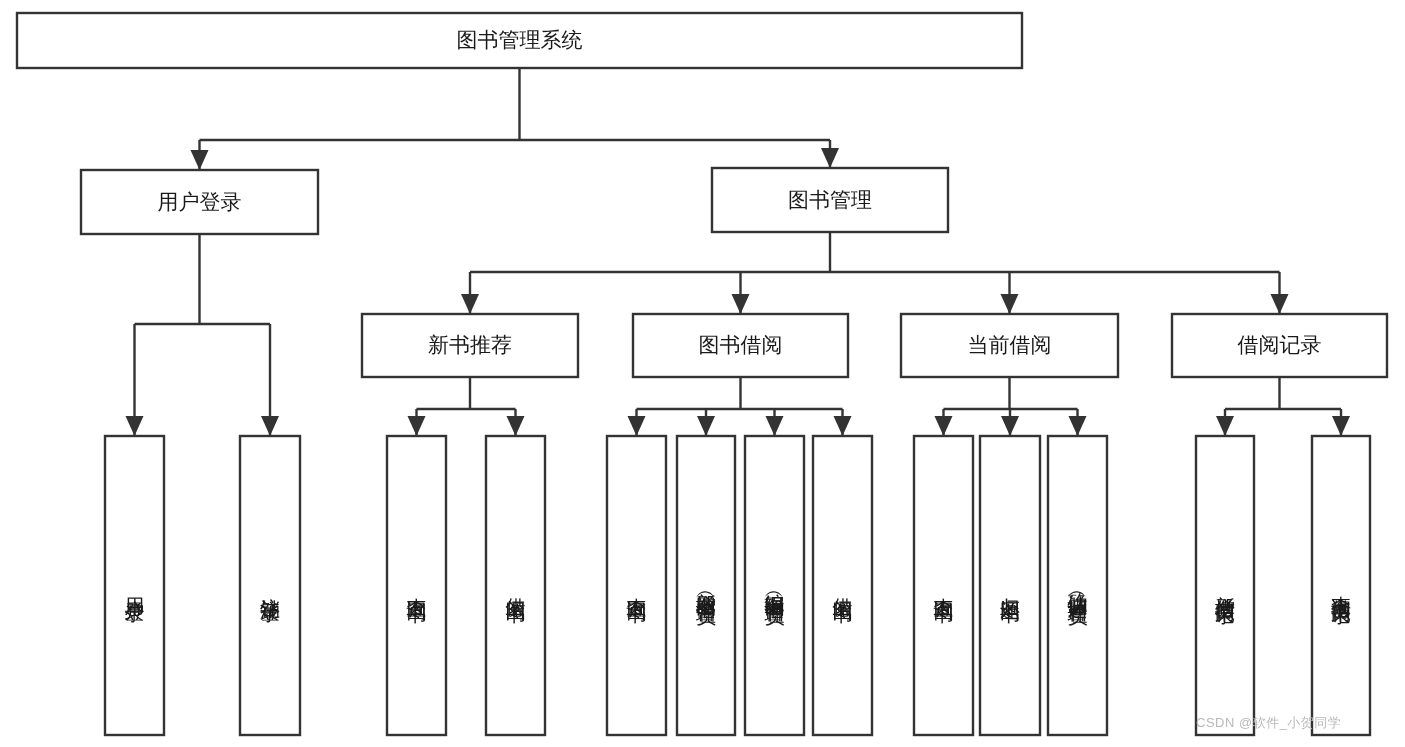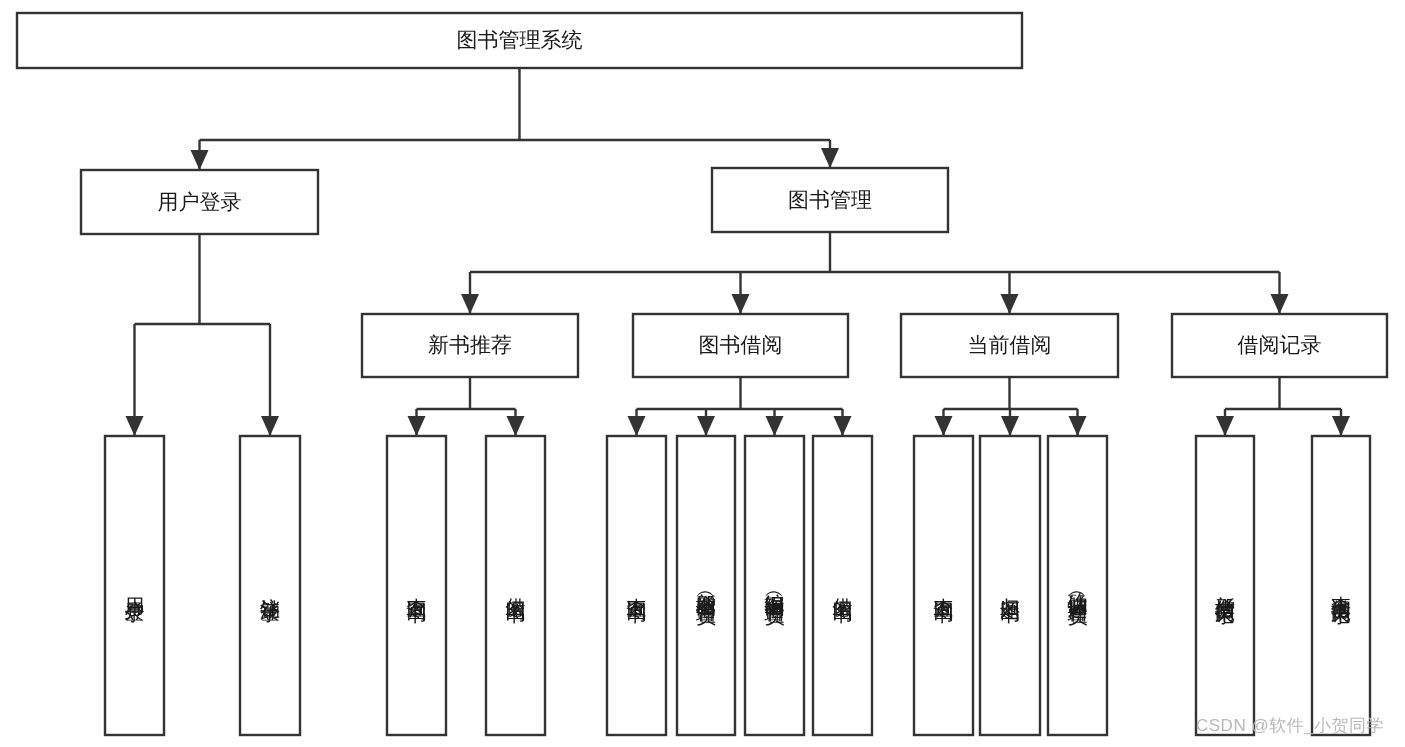--- a/index.html
+++ b/index.html
@@ -54,21 +54,21 @@
     letter-spacing: 2px;
     white-space: nowrap;
     text-align: center;
     pointer-events: none;
   }
   .watermark {
     position: absolute;
     left: 1196px;
     top: 714px;
     font-family: "Liberation Sans", sans-serif;
-    font-size: 17px;
+    font-size: 13px;
     color: #b9b9b9;
     white-space: nowrap;
     letter-spacing: 0.5px;
   }
 </style>
 </head>
 <body>
 
 <div id="diagram-root">
 

